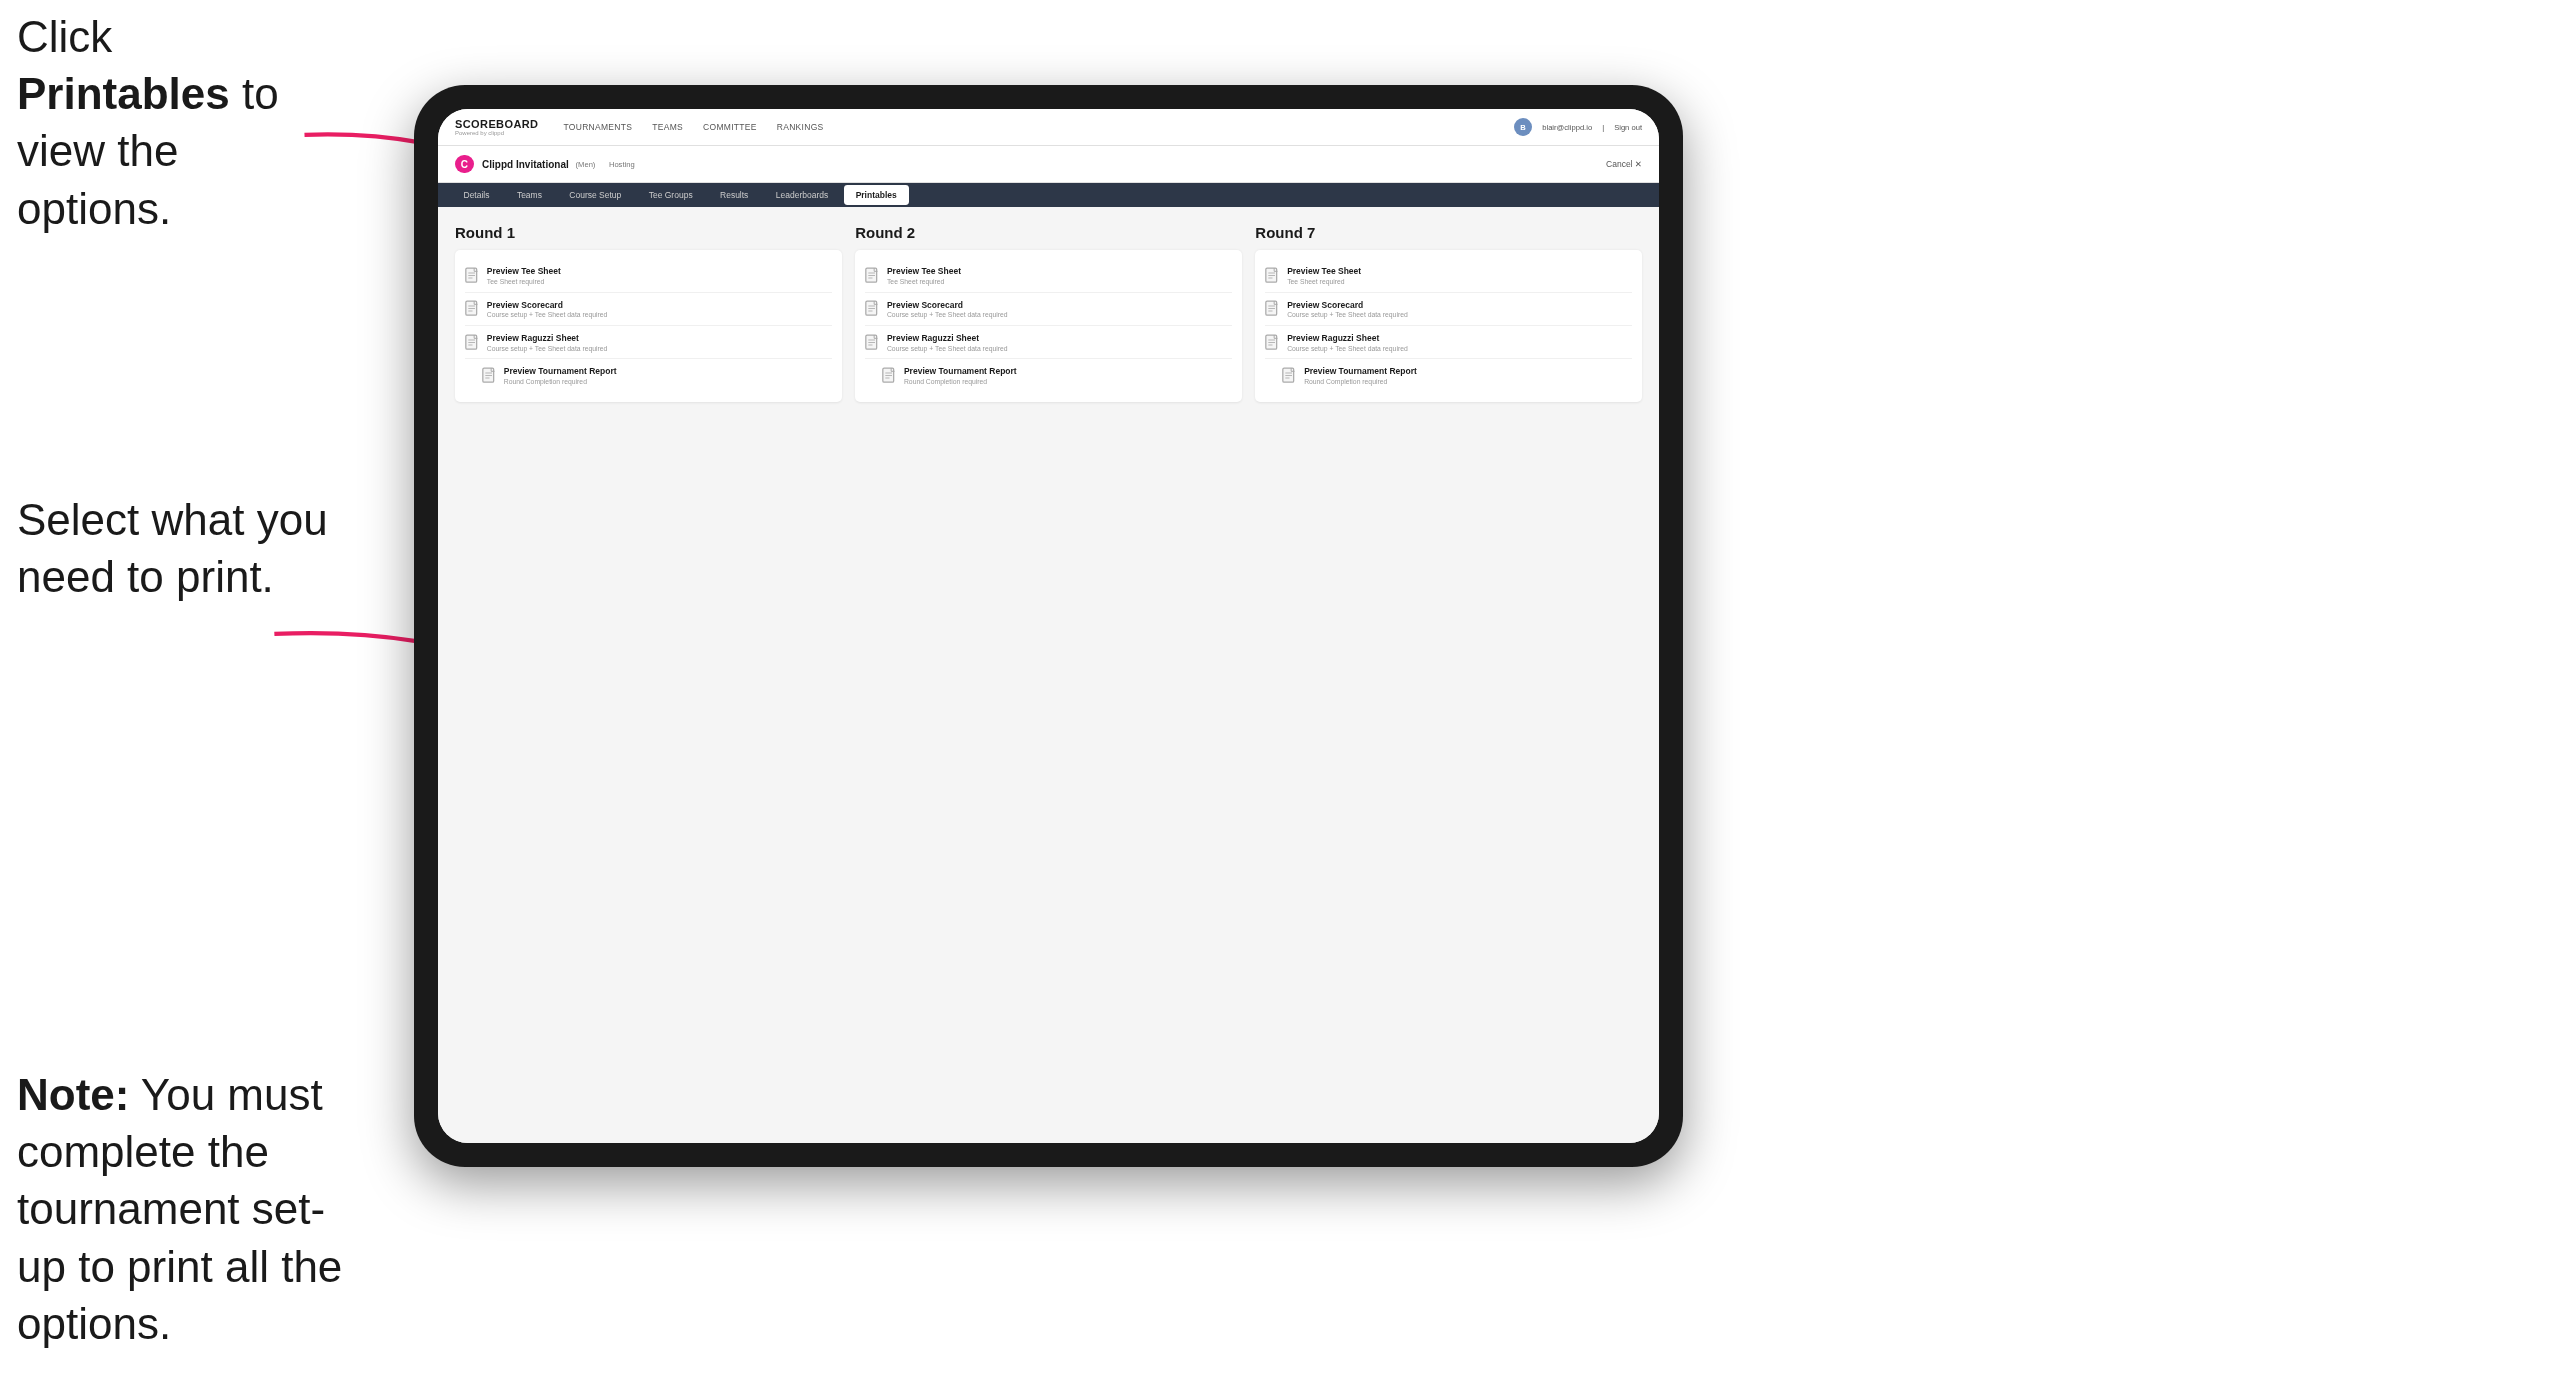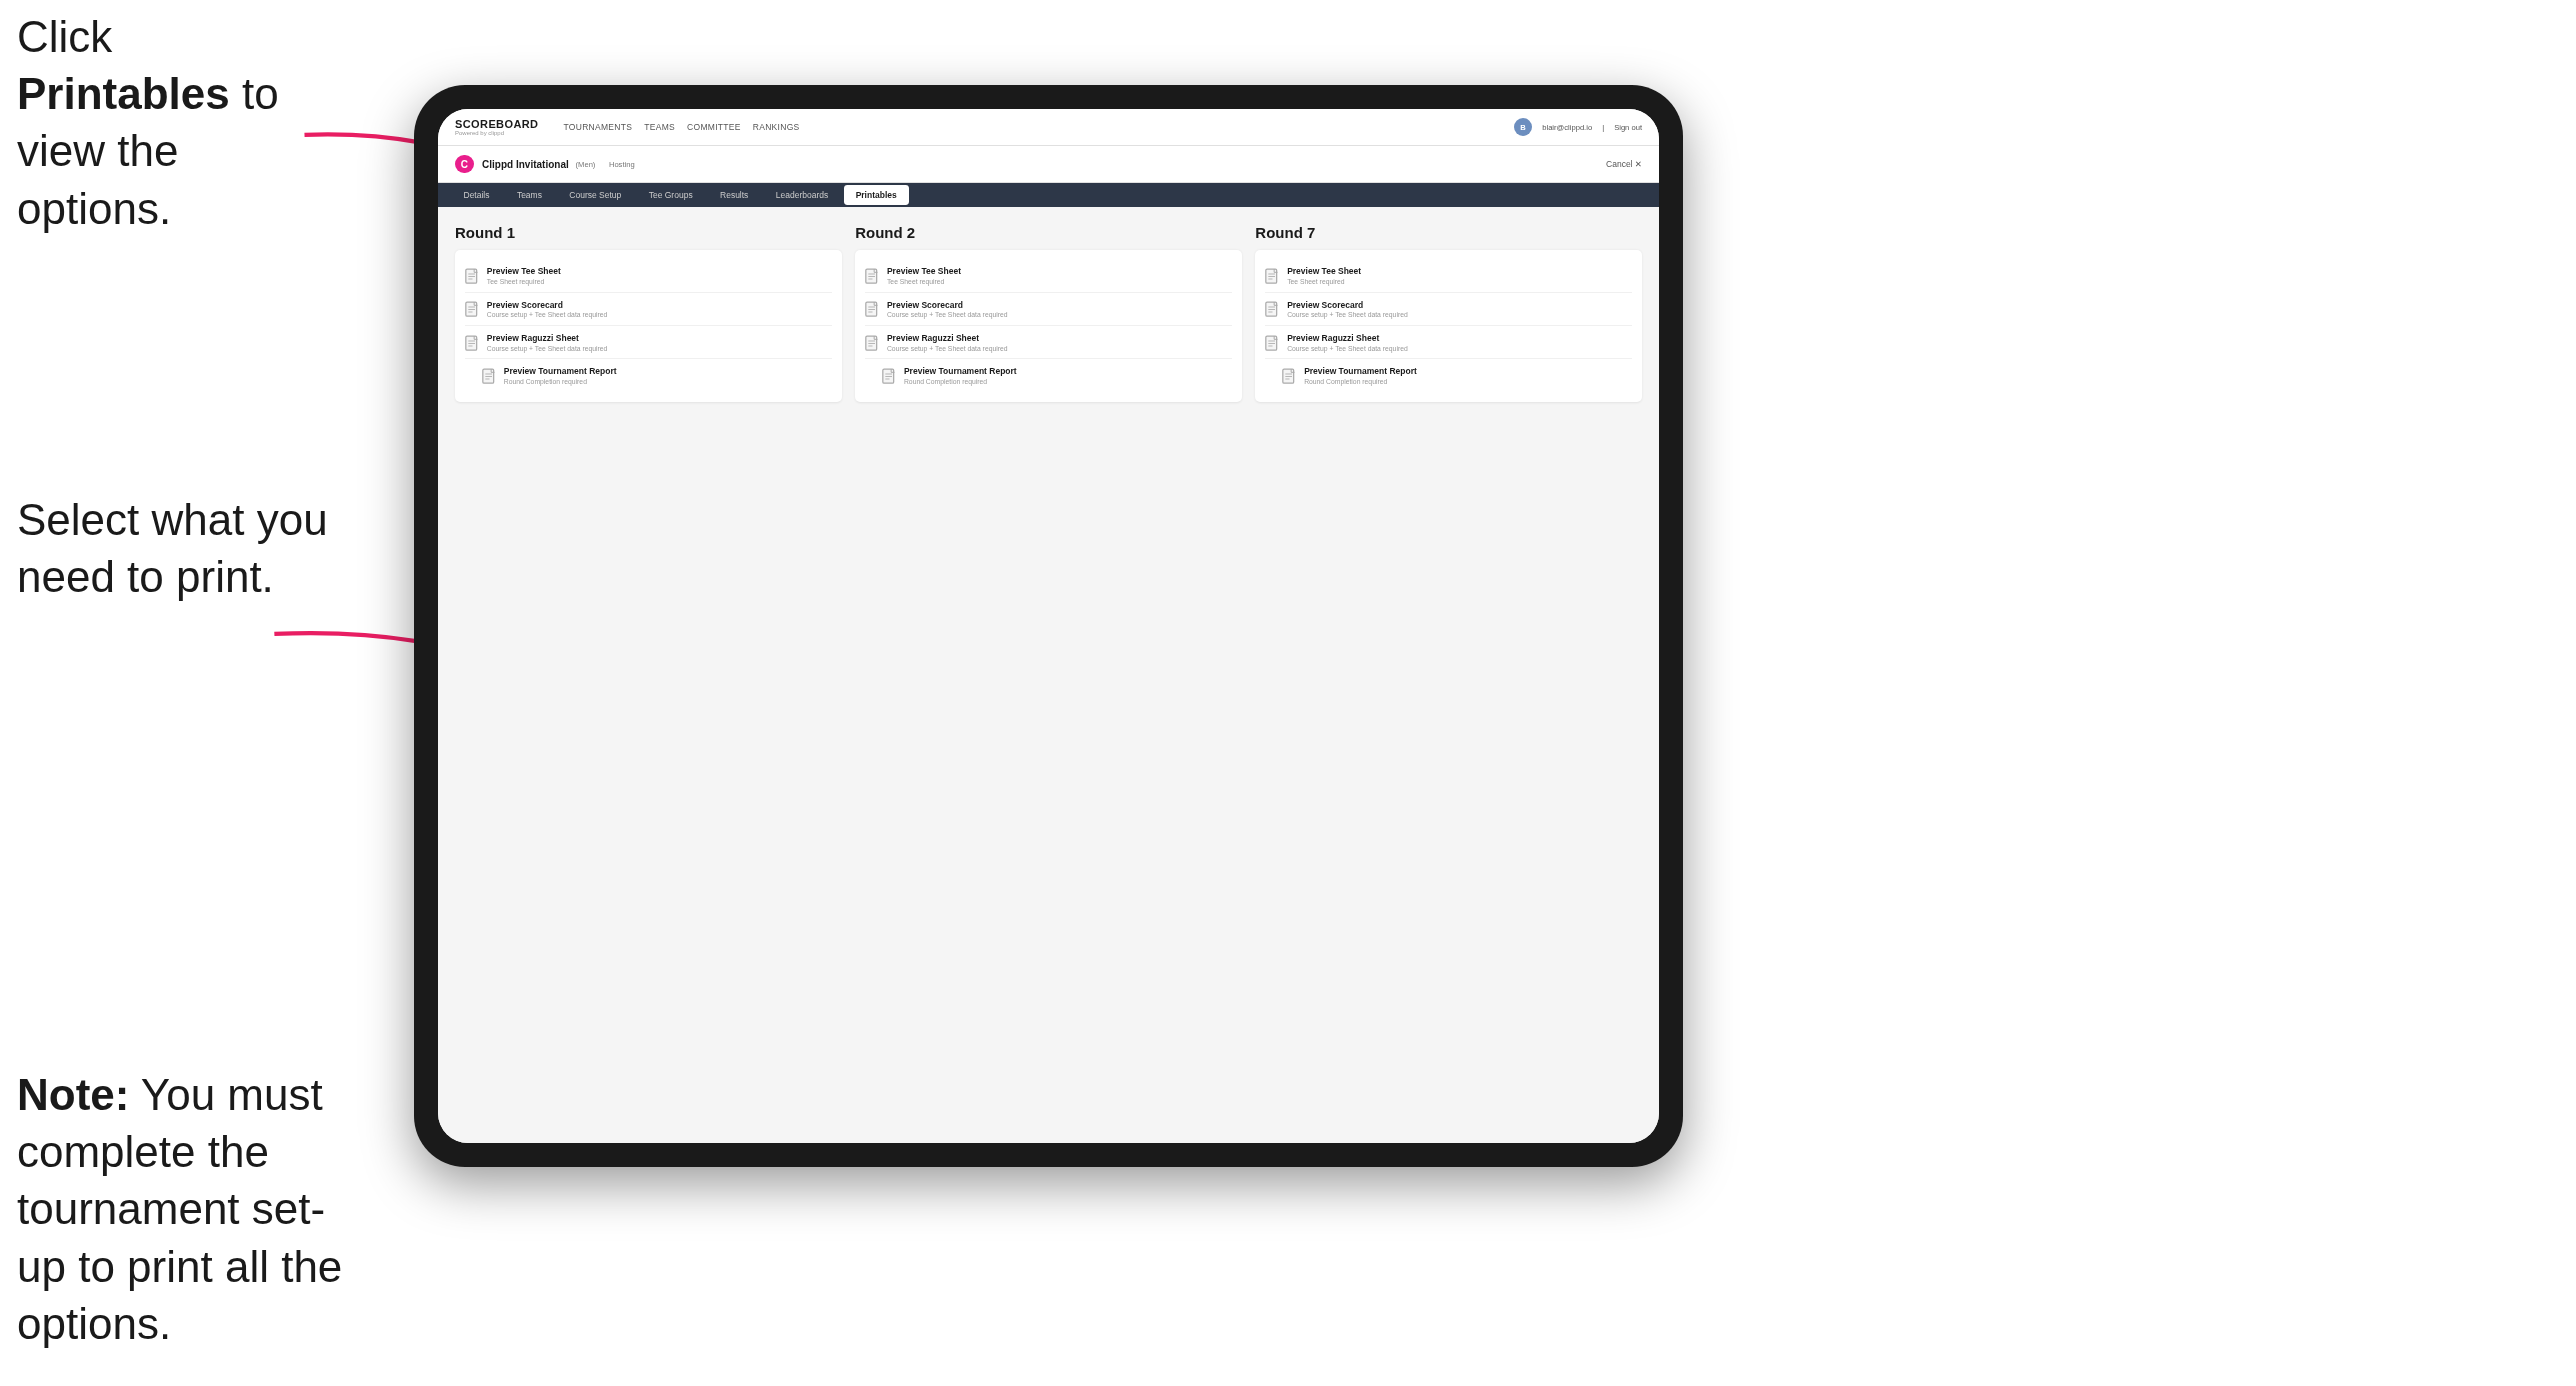--- a/index.html
+++ b/index.html
@@ -90,21 +90,21 @@
       color: #1a1a1a;
       letter-spacing: 0.4px;
     }
     .scoreboard-logo .logo-sub {
       font-size: 6px;
       color: #999;
     }
 
     .top-nav-links {
       display: flex;
-      gap: 12px;
+      gap: 20px;
       flex: 1;
     }
     .top-nav-link {
       font-size: 8.5px;
       color: #555;
       text-decoration: none;
       cursor: pointer;
       font-weight: 500;
       letter-spacing: 0.3px;
     }
@@ -224,21 +224,21 @@
 
     .round-card {
       background: #ffffff;
       border-radius: 5px;
       padding: 10px;
       box-shadow: 0 0.8px 2.5px rgba(0,0,0,0.08);
     }
 
     .print-item {
       display: flex;
-      align-items: flex-end;
+      align-items: flex-start;
       padding: 6.8px 0;
       border-bottom: 0.8px solid #f0f0f0;
       cursor: pointer;
     }
     .print-item:last-child {
       border-bottom: none;
       padding-left: 17px;
     }
 
     .print-icon {

